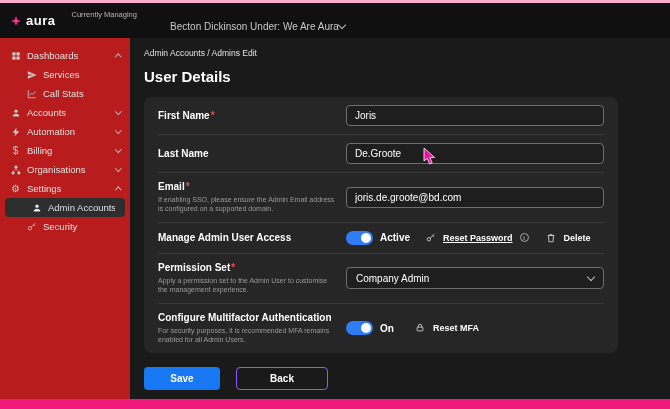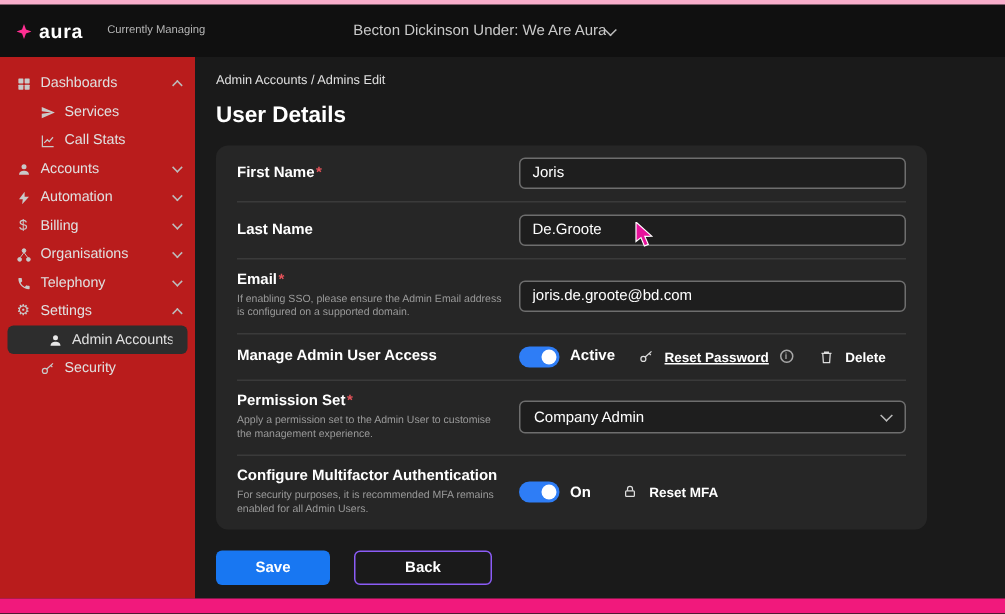--- a/index.html
+++ b/index.html
@@ -9,21 +9,21 @@
     background:#1a1a1a; color:#e8e8e8; position:relative; overflow:hidden;
   }
   
   .top-line { position:absolute; top:0; left:0; right:0; height:3px; background:#f8aecb; z-index:5; }
   .topbar {
     position:absolute; top:3px; left:0; right:0; height:35px; background:#101010;
     display:flex; align-items:center; padding:0 10px; gap:16px; z-index:4;
   }
   .logo { display:flex; align-items:center; gap:5px; }
   .logo-text { font-size:13px; font-weight:700; color:#fff; letter-spacing:.5px; }
-  .managing { display:flex; justify-content:center; }
+  .managing { display:flex; flex-direction:column; justify-content:center; }
   .m-label { font-size:7.5px; color:#b5b5b5; margin-bottom:2px; }
   .m-select { width:372px; display:flex; align-items:center; justify-content:center; cursor:pointer; }
   .m-company { font-size:10px; color:#c9c9c9; white-space:nowrap; overflow:hidden; }
   
   .chev { width:6px; height:6px; border-right:1.4px solid #bdbdbd; border-bottom:1.4px solid #bdbdbd;
           display:inline-block; transform:rotate(45deg); margin-top:-2px; }
   .chev.up { transform:rotate(225deg); margin-top:3px; }
   .chev.sm { width:4.5px; height:4.5px; }
   
   .sidebar { position:absolute; top:38px; left:0; width:130px; bottom:10px; background:#b91c1c; padding-top:8px; }
@@ -147,29 +147,20 @@
           <circle cx="12" cy="5" r="3"></circle>
           <circle cx="5" cy="19" r="3"></circle>
           <circle cx="19" cy="19" r="3"></circle>
           <path d="M12 8 L6 16 M12 8 L18 16" fill="none"></path>
         </svg>
     </span>
     <span class="s-lbl">Organisations</span>
     <span class="chev sm"></span>
   </div>
   <div class="s-item">
-    <span class="ic">
-      <svg viewBox="0 0 24 24" fill="#c9c9c9">
-          <path d="M6.6 10.8c1.4 2.8 3.8 5.2 6.6 6.6l2.2-2.2c.3-.3.7-.4 1-.2 1.1.4 2.3.6 3.6.6.6 0 1 .4 1 1V20c0 .6-.4 1-1 1C10.6 21 3 13.4 3 4c0-.6.4-1 1-1h3.5c.6 0 1 .4 1 1 0 1.2.2 2.4.6 3.6.1.3 0 .7-.2 1z"></path>
-        </svg>
-    </span>
-    <span class="s-lbl">Telephony</span>
-    <span class="chev sm"></span>
-  </div>
-  <div class="s-item">
     <span class="ic">⚙</span>
     <span class="s-lbl">Settings</span>
     <span class="chev sm up"></span>
   </div>
   <div class="s-item sub active">
     <span class="ic">
       <svg viewBox="0 0 24 24" fill="#e8e8e8">
           <circle cx="12" cy="7.5" r="4"></circle>
           <path d="M4 20.5c0-4.2 3.8-6.5 8-6.5s8 2.3 8 6.5z"></path>
         </svg>

